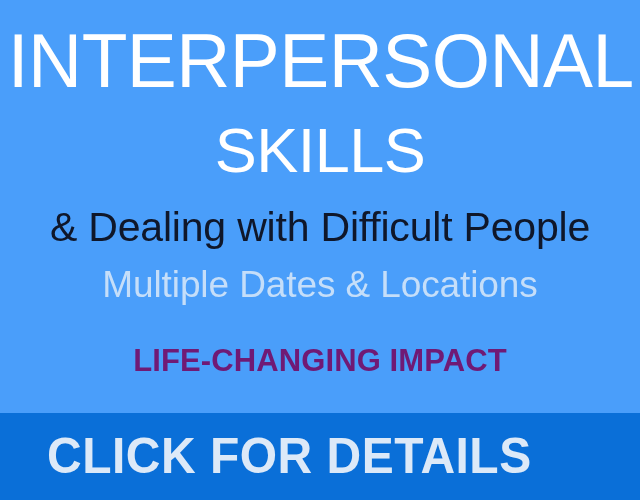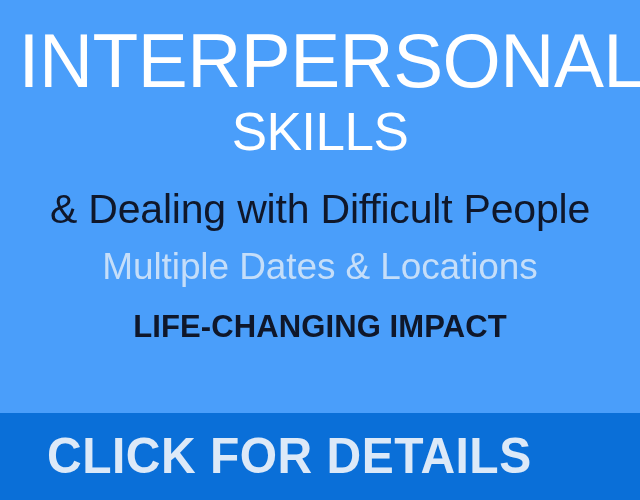--- a/index.html
+++ b/index.html
@@ -26,21 +26,21 @@
   }
 
   
   .ad-body {
     position: absolute;
     left: 0;
     top: 0;
     width: 640px;
     height: 413px;
     box-sizing: border-box;
-    padding: 0 14px;
+    padding: 0 3px;
     display: flex;
     flex-direction: column;
     align-items: center;
     justify-content: flex-start;
   }
 
   .headline {
     width: 100%;
     text-align: center;
     color: #ffffff;
@@ -52,22 +52,22 @@
     white-space: nowrap;
   }
 
   .headline-1 {
     margin-top: 26px;
     font-size: 76px;
     transform: scaleX(0.985);
   }
 
   .headline-2 {
-    margin-top: 1px;
-    font-size: 53px;
+    margin-top: 19px;
+    font-size: 63px;
   }
 
   .subhead {
     width: 100%;
     margin-top: 20px;
     text-align: center;
     color: #0f172a;
     font-weight: 300;
     font-size: 41px;
     line-height: 44px;
@@ -84,23 +84,23 @@
     line-height: 40px;
     letter-spacing: -0.1px;
     white-space: nowrap;
   }
 
   .detail-1 { margin-top: 12px; }
   .detail-2 { margin-top: 16px; }
 
   .impact-line {
     width: 100%;
-    margin-top: 23px;
+    margin-top: 39px;
     text-align: center;
-    color: #0f172a;
+    color: #701a75;
     font-weight: 700;
     font-size: 31px;
     line-height: 34px;
     letter-spacing: 0.1px;
     white-space: nowrap;
   }
 
   
   .cta-bar {
     position: absolute;

